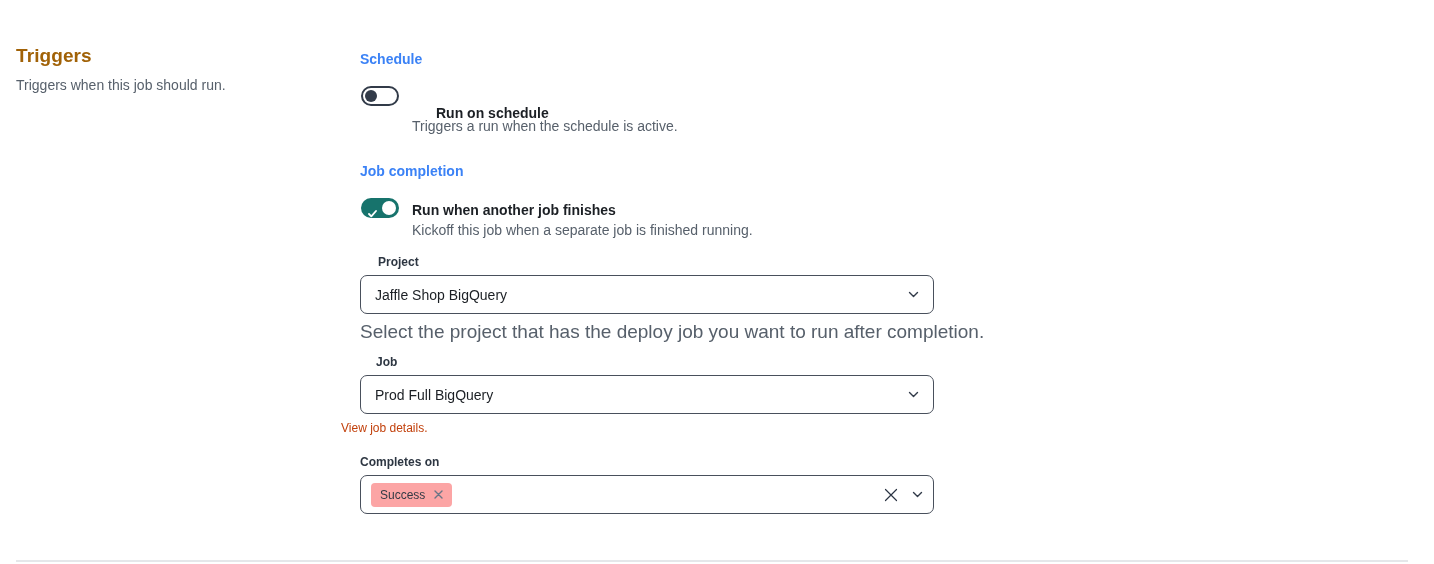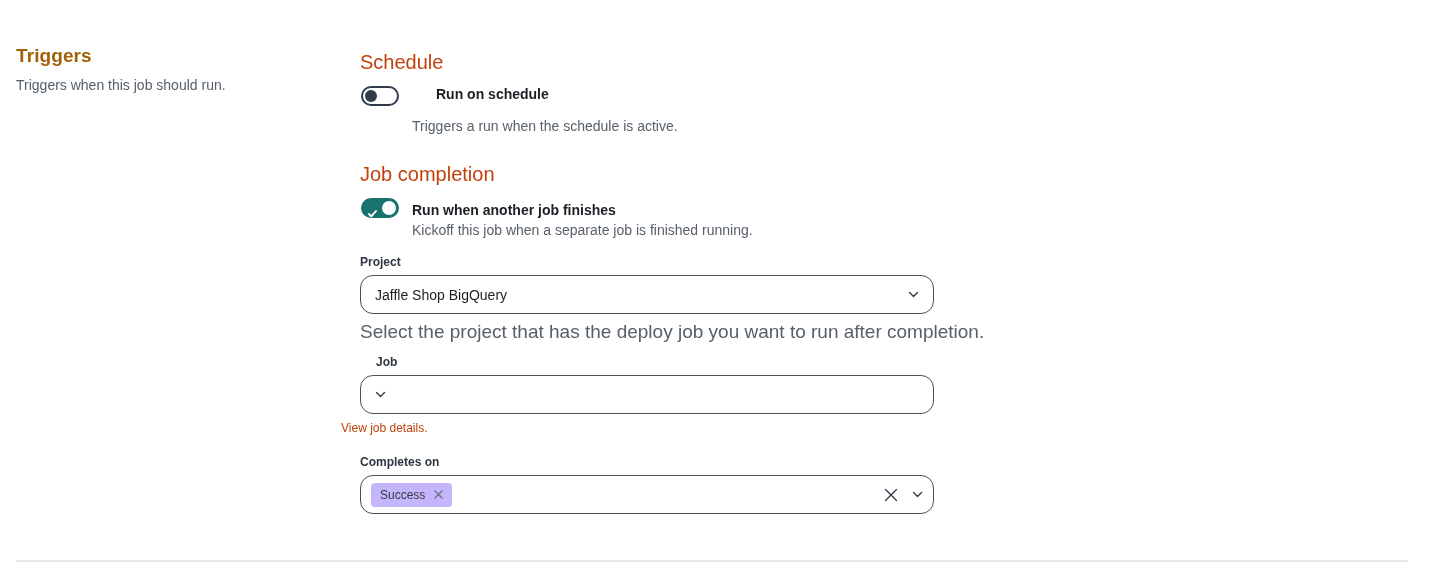--- a/index.html
+++ b/index.html
@@ -20,21 +20,21 @@
     letter-spacing: 0.1px;
   }
   .page-subtitle {
     left: 16px; top: 77px;
     font-size: 14px; color: #57606b;
   }
 
   
   .section-heading {
     left: 360px;
-    font-size: 20px; font-weight: 400; color: #c2410c;
+    font-size: 14px; font-weight: 700; color: #3b82f6;
   }
   .h-schedule { top: 51px; }
   .h-jobcomp  { top: 163px; text-align: right; }
 
   
   .toggle {
     left: 361px; width: 38px; height: 20px;
     border-radius: 11px; cursor: pointer;
   }
   .toggle-off {
@@ -63,38 +63,38 @@
   .toggle-label {
     left: 412px;
     font-size: 14px; font-weight: 700; color: #1b1f24;
     line-height: 20px;
   }
   .toggle-desc {
     left: 412px;
     font-size: 14px; color: #57606b;
     line-height: 20px;
   }
-  .lbl-sched { top: 84px; padding-left: 24px; }
+  .lbl-sched { top: 103px; padding-left: 24px; }
   .dsc-sched { top: 116px; }
   .lbl-jc { top: 200px; }
   .dsc-jc { top: 220px; }
 
   
   .field-label {
     left: 360px;
     font-size: 12px; font-weight: 700; color: #2d3642;
   }
-  .lbl-project { top: 255px; }
+  .lbl-project { top: 255px; margin-left: 18px; }
   .lbl-job { top: 355px; margin-left: 16px; }
   .lbl-completes { top: 455px; }
 
   
   .select-box {
     left: 360px; width: 574px; height: 39px;
-    border: 1px solid #49505c; border-radius: 13px;
+    border: 1px solid #49505c; border-radius: 7px;
     background: #ffffff; cursor: pointer;
     display: flex; align-items: center;
     padding: 0 14px;
   }
   .sel-project { top: 275px; }
   .sel-job { top: 375px; }
   .sel-completes { top: 475px; padding: 0 10px; }
   .select-value {
     font-size: 14px; color: #1b1f24; flex: 1;
   }
@@ -107,21 +107,21 @@
 
   .job-link {
     left: 341px; top: 421px;
     font-size: 12px; color: #c2410c;
     text-decoration: none; cursor: pointer;
   }
 
   
   .tag {
     display: inline-flex; align-items: center;
-    background: #c4b5fd; border-radius: 4px;
+    background: #fca5a5; border-radius: 4px;
     padding: 5px 9px; gap: 9px;
   }
   .tag-label { font-size: 12px; color: #323a45; }
   .tag-remove { display: flex; align-items: center; cursor: pointer; }
 
   .ms-right {
     margin-left: auto;
     display: flex; align-items: center; gap: 14px;
   }
   .clear-btn { display: flex; align-items: center; cursor: pointer; }
@@ -165,20 +165,21 @@
   <span class="chevron">
     <svg width="11" height="7" viewBox="0 0 11 7">
         <polyline points="1.5,1.5 5.5,5.5 9.5,1.5" fill="none" stroke="#323b49" stroke-width="1.4" stroke-linecap="round" stroke-linejoin="round"></polyline>
       </svg>
   </span>
 </div>
 <p class="abs helper-text">Select the project that has the deploy job you want to run after completion.</p>
 
 <label class="abs field-label lbl-job">Job</label>
 <div class="abs select-box sel-job">
+  <span class="select-value">Prod Full BigQuery</span>
   <span class="chevron">
     <svg width="11" height="7" viewBox="0 0 11 7">
         <polyline points="1.5,1.5 5.5,5.5 9.5,1.5" fill="none" stroke="#323b49" stroke-width="1.4" stroke-linecap="round" stroke-linejoin="round"></polyline>
       </svg>
   </span>
 </div>
 <a class="abs job-link">View job details.</a>
 
 <label class="abs field-label lbl-completes">Completes on</label>
 <div class="abs select-box sel-completes">

